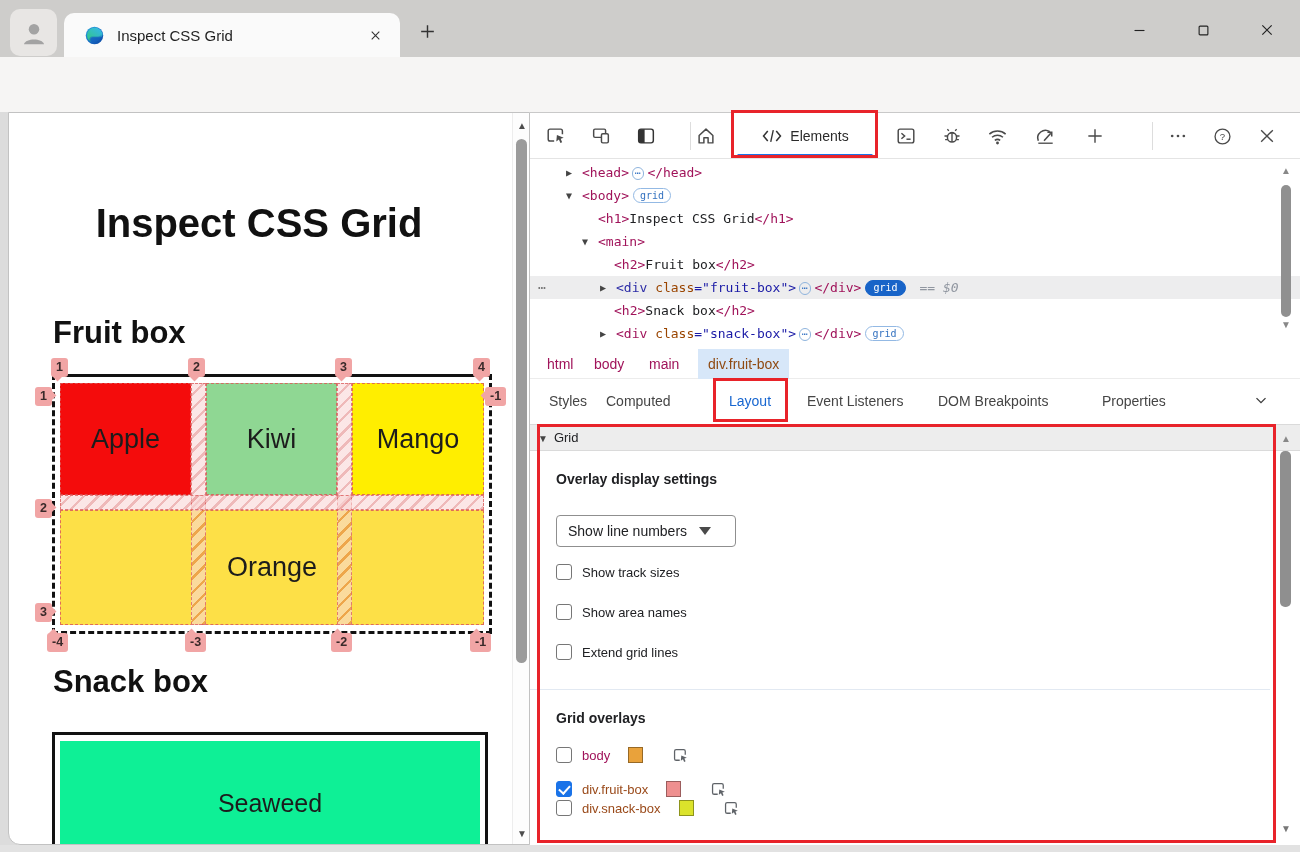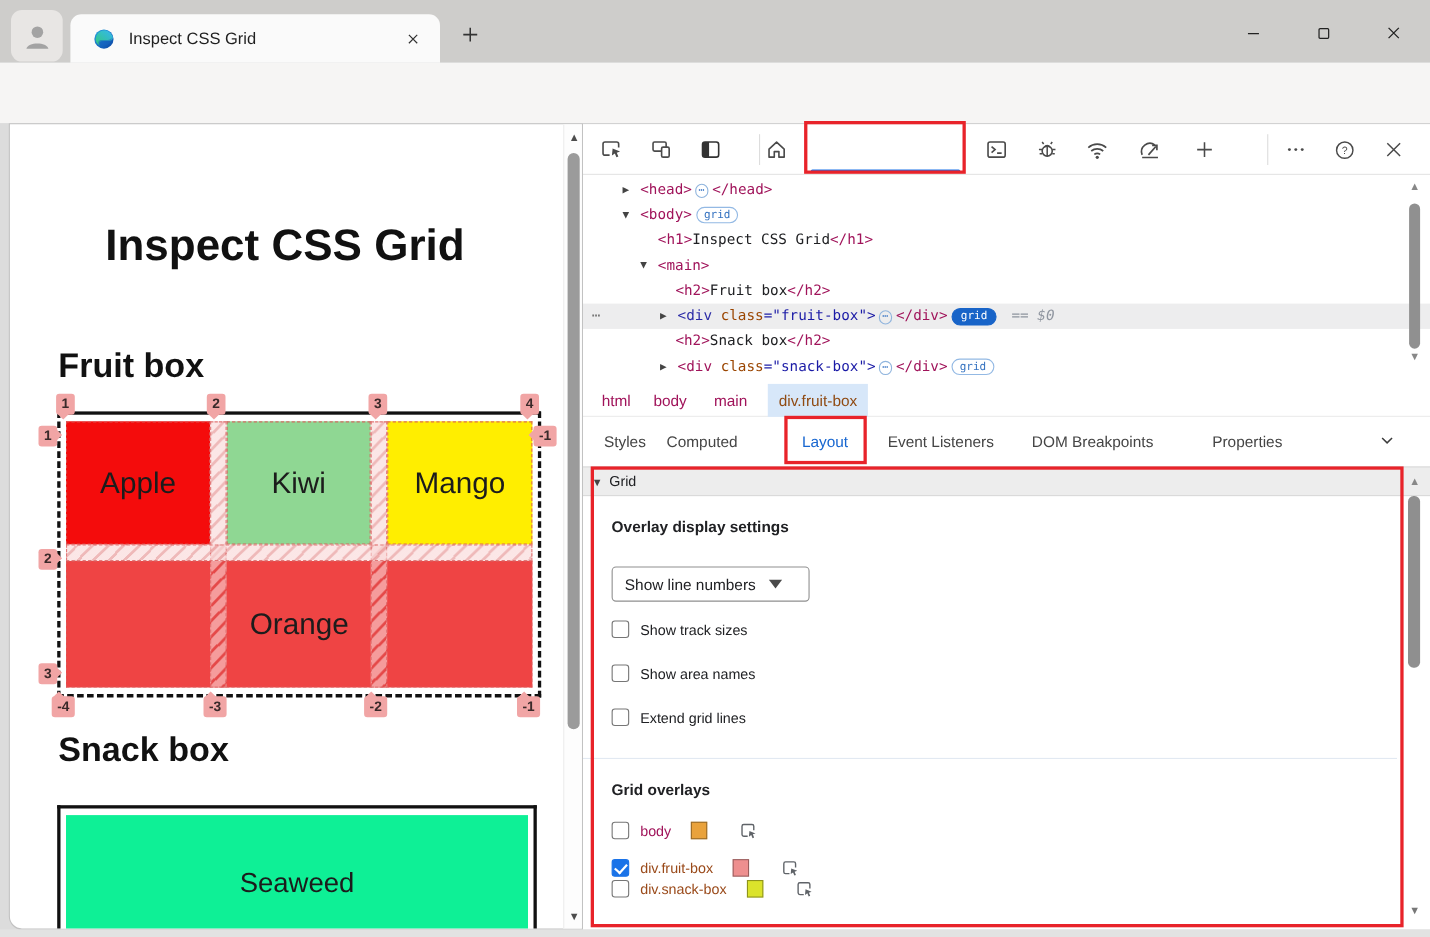--- a/index.html
+++ b/index.html
@@ -245,21 +245,21 @@
       <div id="fruit-grid">
         <div class="cell" style="left: 5px; top: 6px; width: 131px; height: 112px; background-color: rgb(244, 12, 12);">
             <span>Apple</span>
           </div>
         <div class="cell" style="left: 297px; top: 6px; width: 132px; height: 112px; background-color: rgb(255, 238, 0);">
             <span>Mango</span>
           </div>
         <div class="cell" style="left: 151px; top: 6px; width: 131px; height: 112px; background-color: rgb(143, 215, 147);">
             <span>Kiwi</span>
           </div>
-        <div class="cell" style="left: 5px; top: 133px; width: 424px; height: 115px; background-color: #ef4444;">
+        <div class="cell" style="left: 5px; top: 133px; width: 424px; height: 115px; background-color: #fde047;">
             <span>Orange</span>
           </div>
         <div class="gap" style="left:136px;top:6px;width:15px;height:242px;"></div>
         <div class="gap" style="left:282px;top:6px;width:15px;height:242px;"></div>
         <div class="gap" style="left:5px;top:118px;width:424px;height:15px;"></div>
       </div>
 
       <div class="gbadge b-top" style="left:42px;top:245px;">1</div>
       <div class="gbadge b-top" style="left:179px;top:245px;">2</div>
       <div class="gbadge b-top" style="left:326px;top:245px;">3</div>
@@ -307,20 +307,27 @@
               <rect x="4" y="4.5" width="16" height="15" rx="2.5" stroke="#333" stroke-width="1.6" fill="none"></rect>
               <path d="M6.5 4.5h4v15h-4a2.5 2.5 0 0 1-2.5-2.5v-10a2.5 2.5 0 0 1 2.5-2.5z" fill="#333"></path>
             </svg>
         </div>
         <div class="dt-sep" style="left:160px;"></div>
         <div class="dticon" style="left:164px;">
           <svg width="22" height="22" viewBox="0 0 24 24">
               <path d="M4.5 11.5L12 4.5l7.5 7v8h-5.2v-5.5h-4.6v5.5H4.5z" stroke="#4a4a4a" stroke-width="1.6" fill="none" stroke-linejoin="round"></path>
             </svg>
         </div>
+        <div id="elements-tab">
+          <svg width="22" height="18" viewBox="0 0 26 20">
+              <path d="M8 4l-5 6 5 6M18 4l5 6-5 6" stroke="#333" stroke-width="1.8" fill="none"></path>
+              <path d="M14.5 3l-3 14" stroke="#333" stroke-width="1.6"></path>
+            </svg>
+          <span id="elements-label">Elements</span>
+        </div>
         <div id="elements-underline"></div>
         <div class="dticon" style="left:364px;">
           <svg width="22" height="22" viewBox="0 0 24 24">
               <rect x="3.5" y="4.5" width="17" height="15" rx="2" stroke="#4a4a4a" stroke-width="1.6" fill="none"></rect>
               <path d="M7 9l3.5 3L7 15" stroke="#4a4a4a" stroke-width="1.6" fill="none"></path>
               <path d="M12.5 15.5H17" stroke="#4a4a4a" stroke-width="1.6"></path>
             </svg>
         </div>
         <div class="dticon" style="left:410px;">
           <svg width="22" height="22" viewBox="0 0 24 24">

